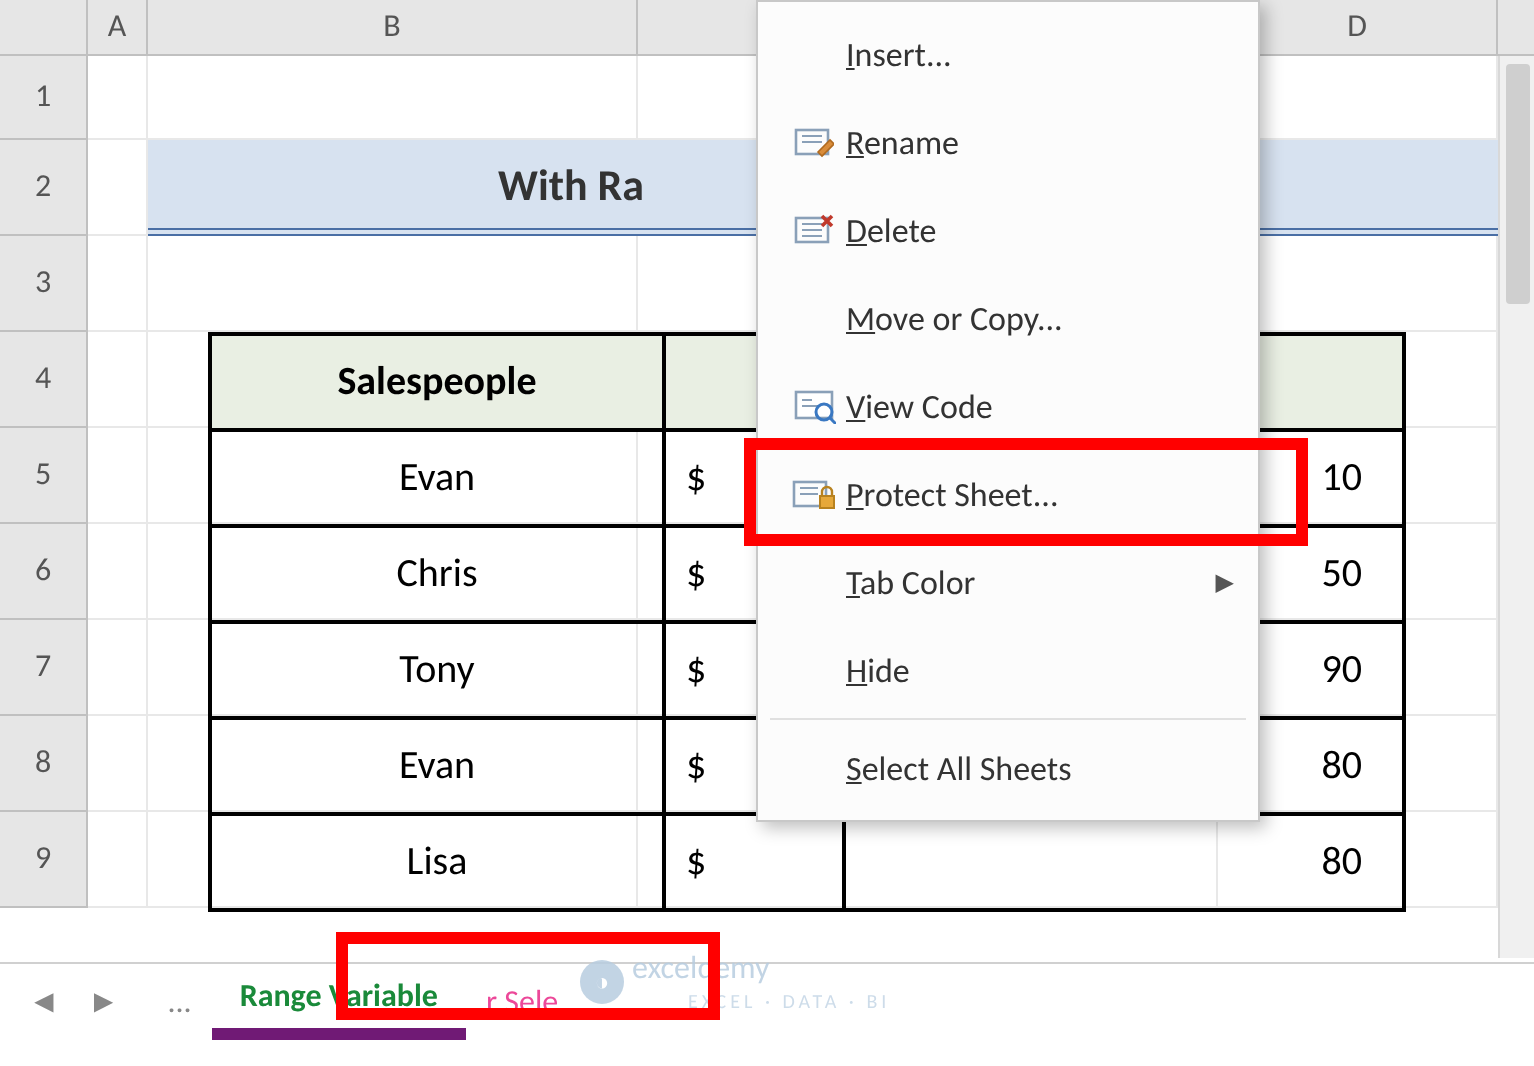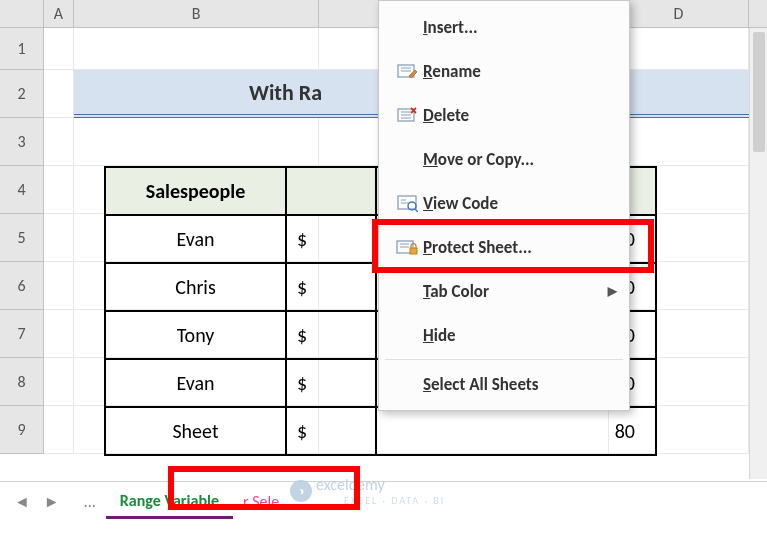--- a/index.html
+++ b/index.html
@@ -93,21 +93,21 @@
   }
   .data-table th, .data-table td {
     border: 2px solid #000;
     height: 48px;
     text-align: center;
     font-size: 20px;
   }
   .data-table th {
     background: #e9efe3;
     font-weight: bold;
-    width: 181px;
+    width: 227px;
   }
   .data-table th.col-c { width: 90px; }
   .data-table th.col-d { width: 280px; }
   .data-table td.cval { text-align:left; padding-left:10px; }
   .data-table td.dval { text-align:right; padding-right:20px; }
 
   
   .ctx-menu {
     position:absolute;
     left: 378px;
@@ -120,21 +120,20 @@
     z-index: 50;
   }
   .ctx-item {
     display:flex;
     align-items:center;
     height: 44px;
     padding: 0 12px 0 12px;
     font-size: 17px;
     color: #333;
     position:relative;
-    font-weight:bold;
   }
   .ctx-item .icon-slot {
     width: 32px;
     display:flex;
     justify-content:center;
   }
   .ctx-item .txt { flex:1; }
   .ctx-item .txt u { text-decoration: underline; }
   .ctx-item.disabled { color: #aaa; }
   .ctx-item .arrow {
@@ -175,21 +174,21 @@
     padding: 0 14px;
     color:#888;
   }
   .tab-nav span { cursor:pointer; }
   .tab-dots { color:#888; padding:0 10px; }
   .sheet-tab {
     padding: 6px 14px;
     font-weight: bold;
     color: #1a8a3a;
     background:#fff;
-    border-bottom: 3px solid #701a75;
+    border-bottom: 6px solid #701a75;
   }
   .tab-more { color:#ec4899; padding-left: 10px; }
 
   
   .watermark {
     position:absolute;
     left: 290px;
     top: 475px;
     font-size: 16px;
     color: #b8cde0;
@@ -333,21 +332,21 @@
         <td>Tony</td>
         <td class="cval">$</td>
         <td class="dval">90</td>
       </tr>
       <tr>
         <td>Evan</td>
         <td class="cval">$</td>
         <td class="dval">80</td>
       </tr>
       <tr>
-        <td>Sheet</td>
+        <td>Lisa</td>
         <td class="cval">$</td>
         <td class="dval">80</td>
       </tr>
     </tbody>
       </table>
   </div>
 </div>
 
 <div class="ctx-menu">
   <div class="ctx-item">

